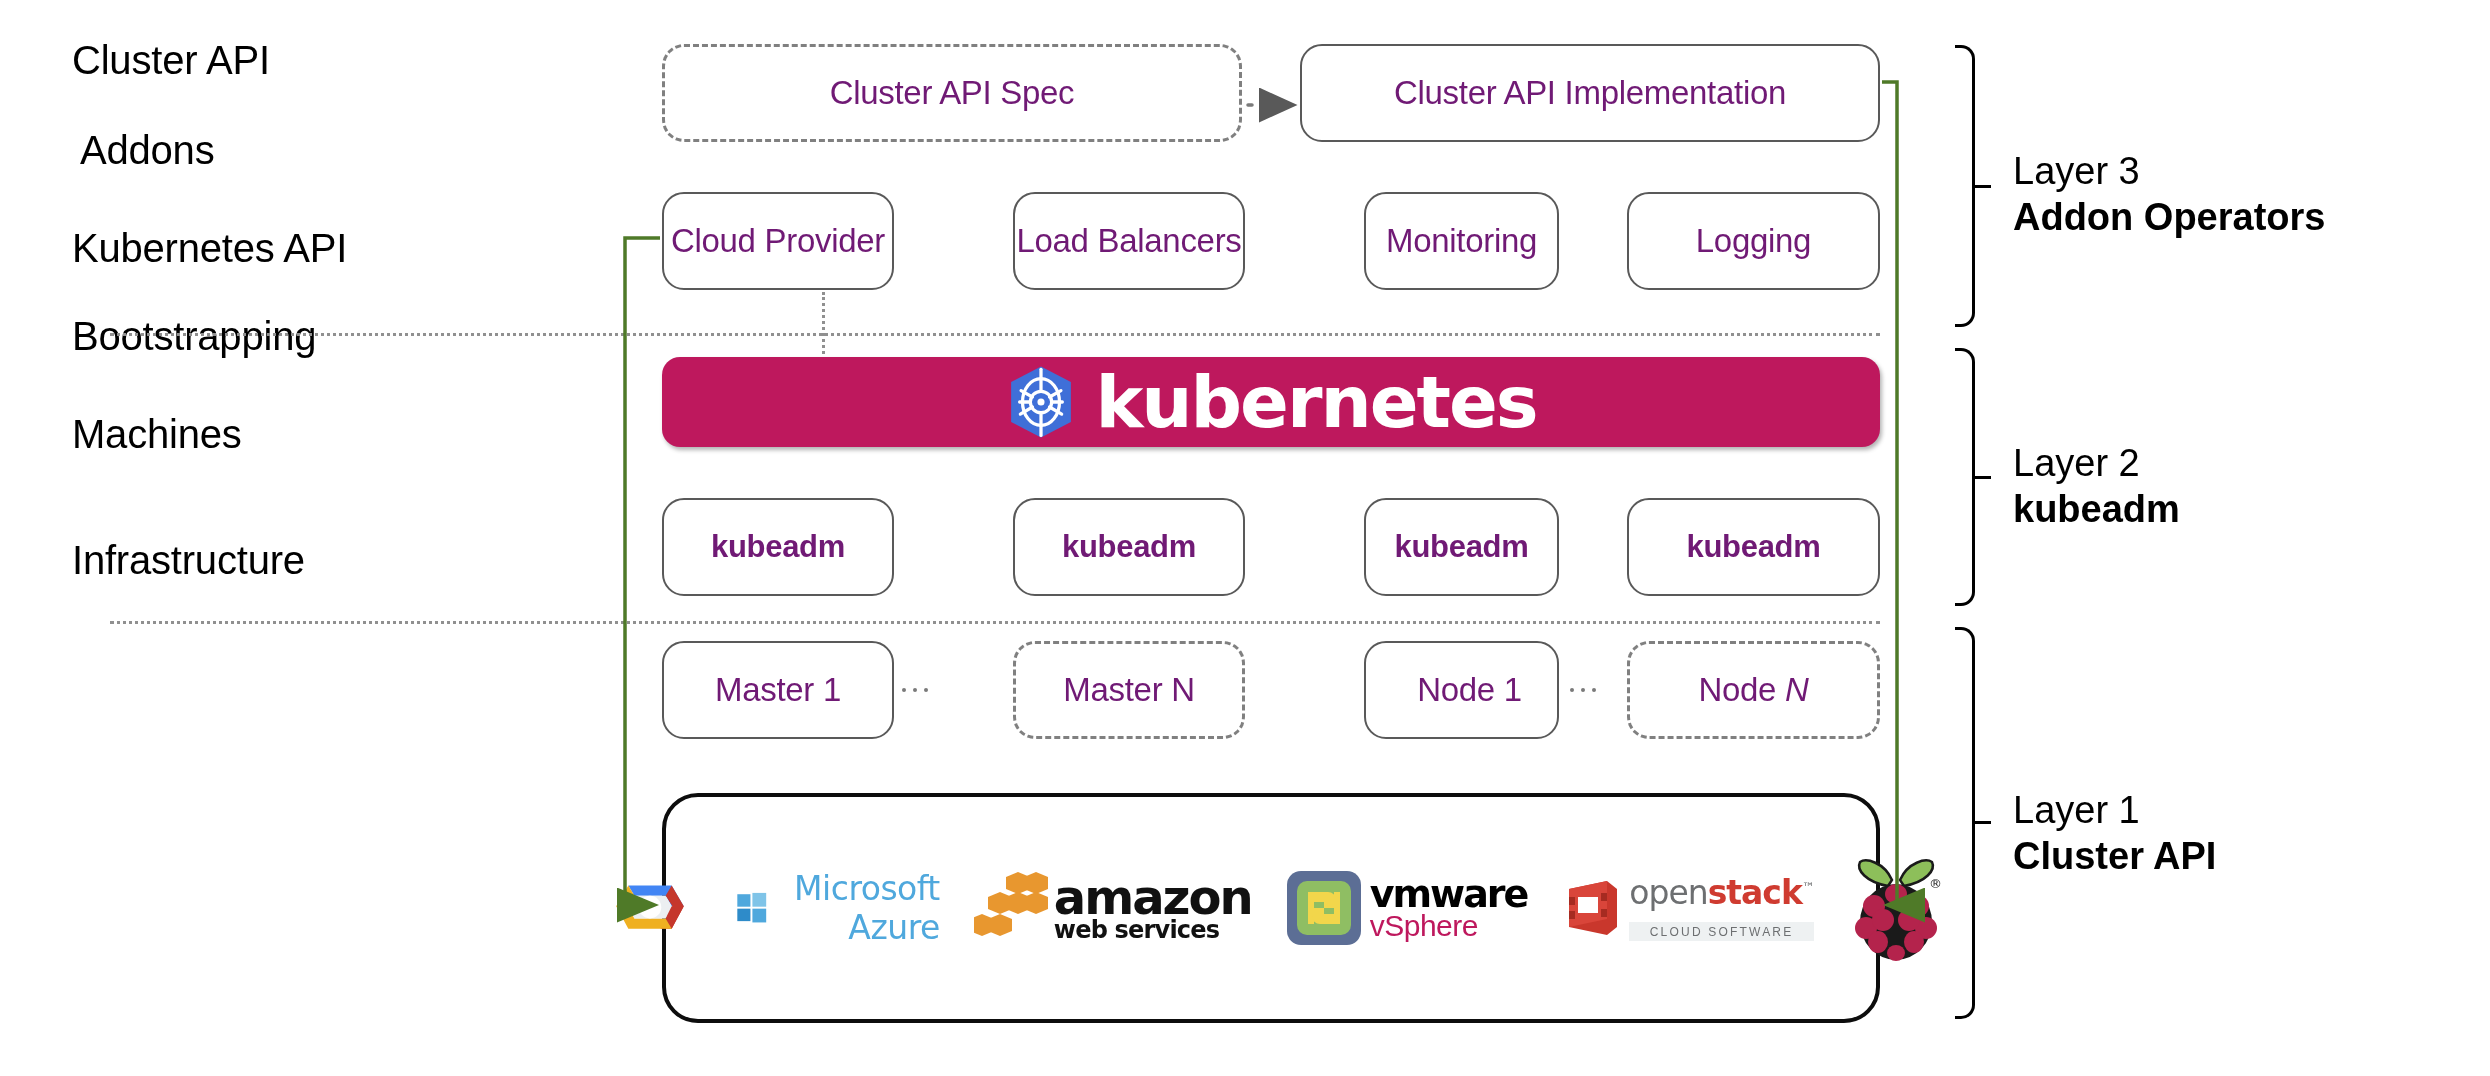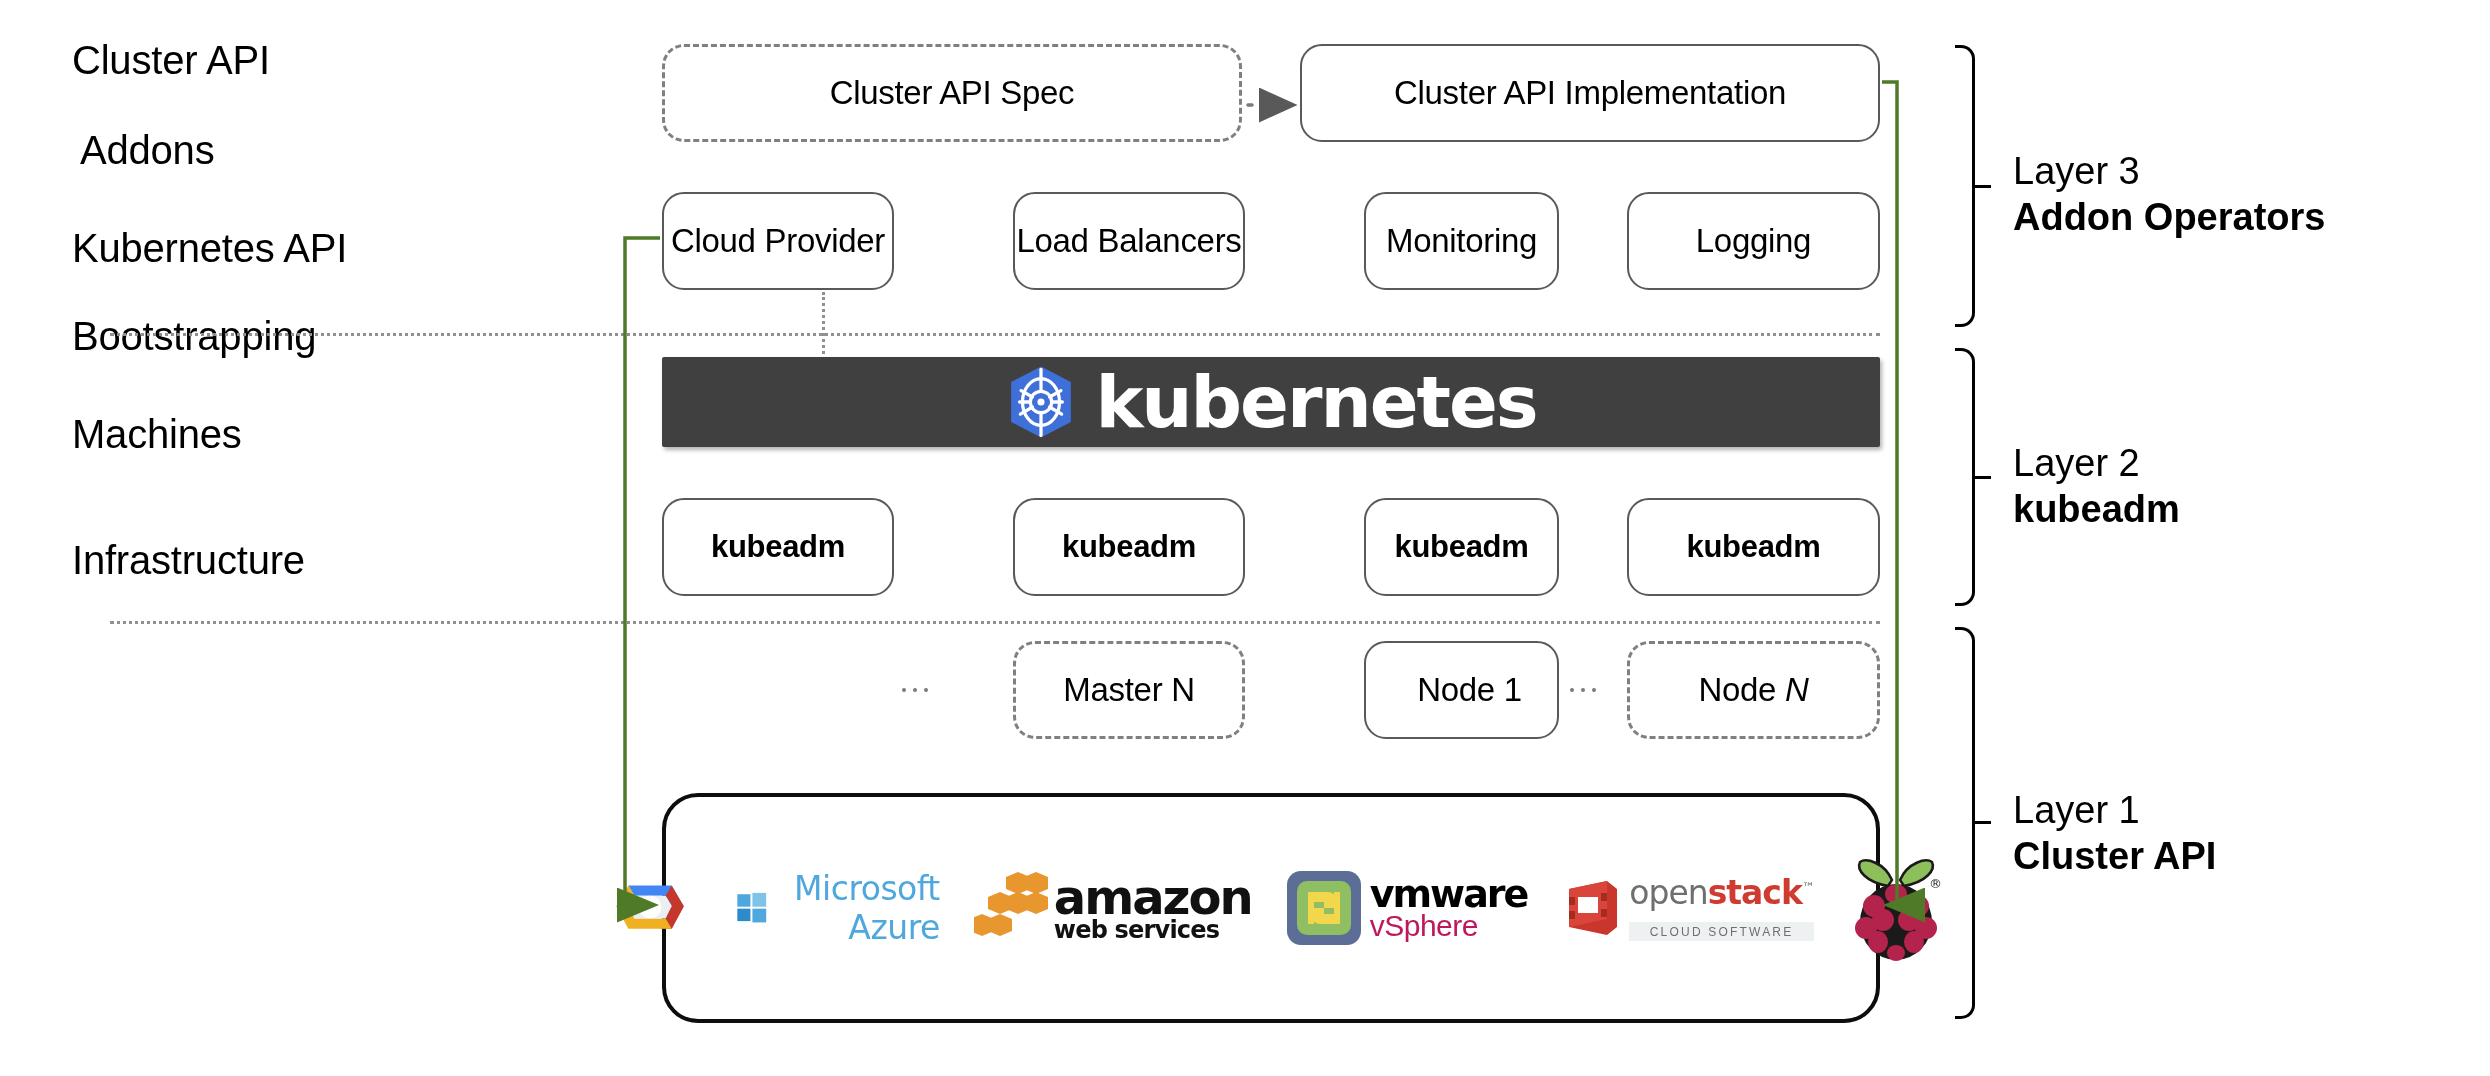--- a/index.html
+++ b/index.html
@@ -45,36 +45,36 @@
   }
   .box.dashed {
     border-style: dashed;
     border-color: #808080;
     border-width: 3px;
   }
   .box-label {
     font-family: "Liberation Sans", sans-serif;
     font-size: 33px;
     font-weight: 400;
-    color: #000000;
+    color: #701a75;
     white-space: nowrap;
     letter-spacing: -0.3px;
   }
   .box-label.bold {
     font-weight: 700;
     font-size: 31px;
   }
   .box-label .ital { font-style: italic; }
 
   
   #k8s-banner {
     position: absolute;
     box-sizing: border-box;
-    background: #404040;
-    border-radius: 2px;
+    background: #be185d;
+    border-radius: 18px;
     display: flex;
     align-items: center;
     justify-content: center;
     gap: 18px;
     box-shadow: 2px 3px 4px rgba(0,0,0,0.30);
   }
   #k8s-wordmark {
     font-family: "DejaVu Sans", sans-serif;
     font-size: 72px;
     font-weight: 700;
@@ -275,20 +275,23 @@
   </div>
   <div class="box" style="left:1364px; top:498px; width:195px; height:98px;">
     <span class="box-label bold">kubeadm</span>
   </div>
   <div class="box" style="left:1627px; top:498px; width:253px; height:98px;">
     <span class="box-label bold">kubeadm</span>
   </div>
 
   <div class="hsep" style="left:110px; top:621px; width:1770px;"></div>
 
+  <div class="box" style="left:662px; top:641px; width:232px; height:98px;">
+    <span class="box-label">Master 1</span>
+  </div>
   <div class="ellipsis-dots" style="left:902px; top:688px;">
     <i></i>
       <i></i>
       <i></i>
   </div>
   <div class="box dashed" style="left:1013px; top:641px; width:232px; height:98px;">
     <span class="box-label">Master N</span>
   </div>
   <div class="box" style="left:1364px; top:641px; width:195px; height:98px;padding-left:16px;">
     <span class="box-label">Node 1</span>

